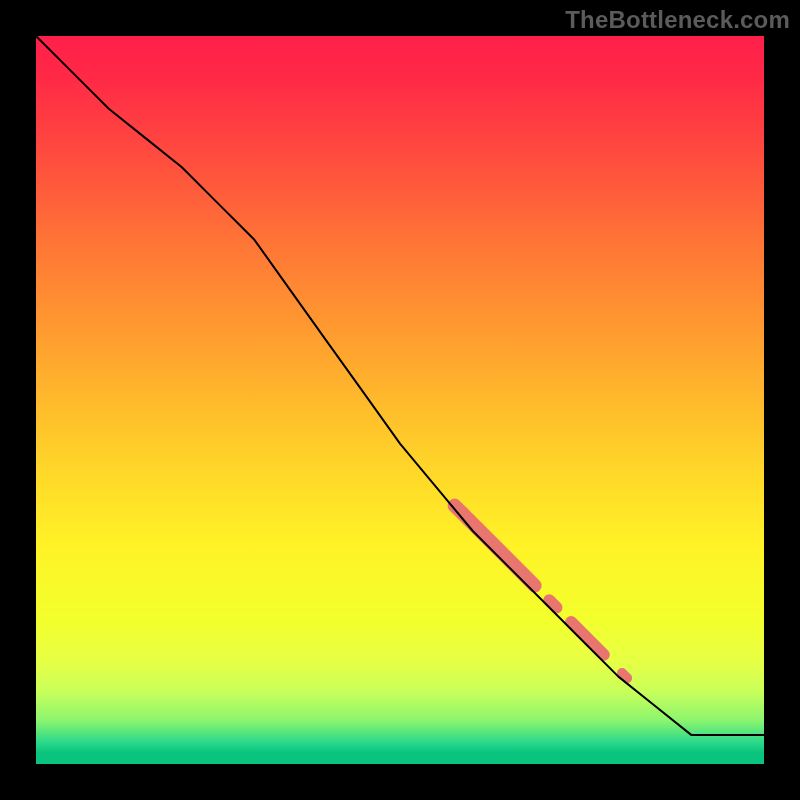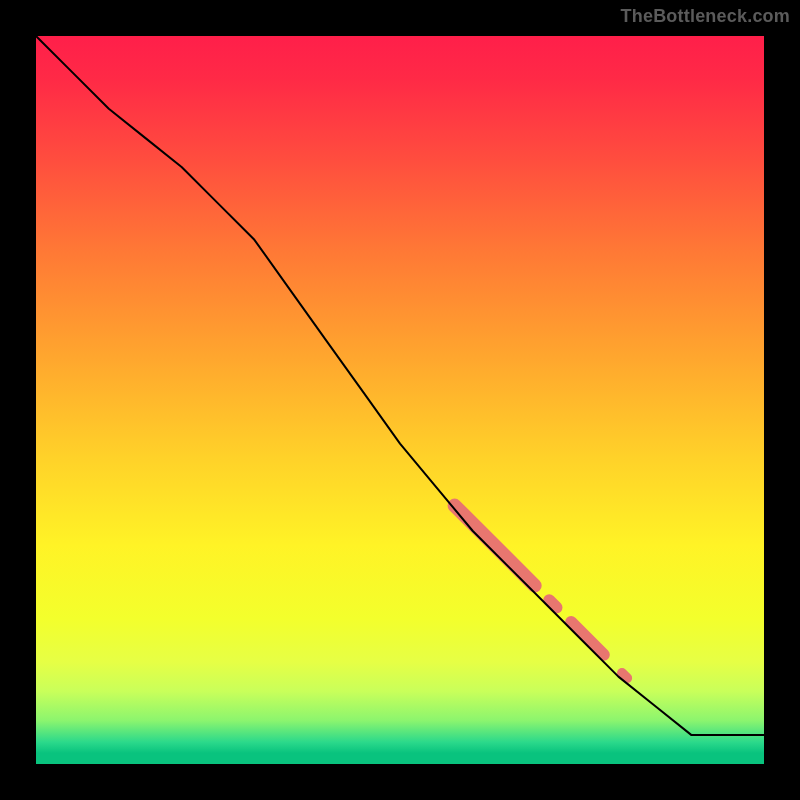--- a/index.html
+++ b/index.html
@@ -33,21 +33,21 @@
       #2bd98b 97%,
       #09c37e 98.5%,
       #09c37e 100%
     );
   }
   .watermark {
     position: absolute;
     top: 6px;
     right: 10px;
     font-family: Arial, Helvetica, sans-serif;
-    font-size: 18px;
+    font-size: 24px;
     font-weight: 600;
     color: #5b5b5b;
     letter-spacing: 0.2px;
     user-select: none;
   }
   svg.overlay {
     position: absolute;
     left: 0; top: 0;
     width: 728px; height: 728px;
     display: block;

